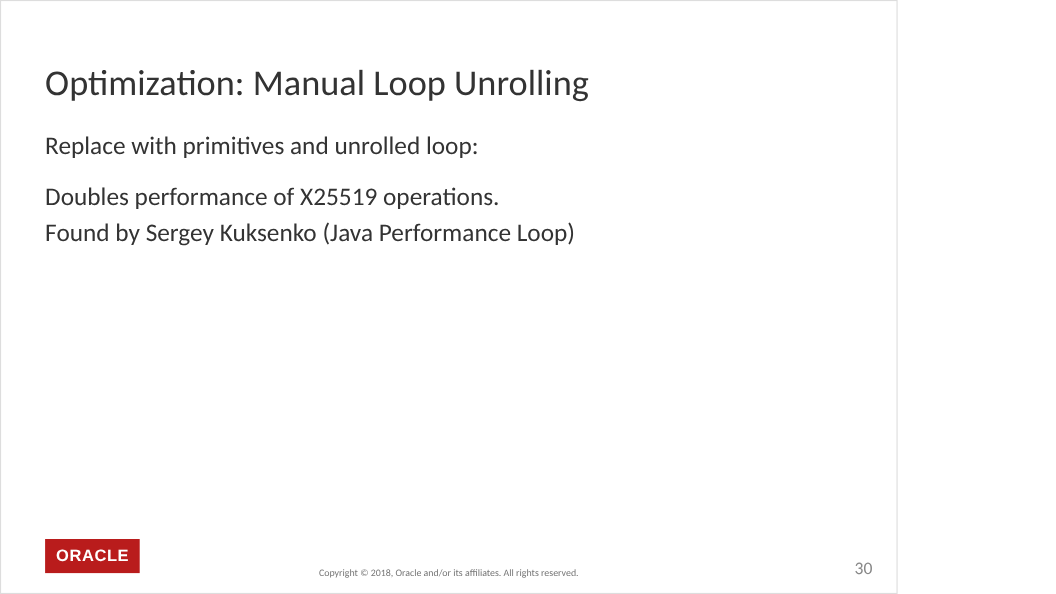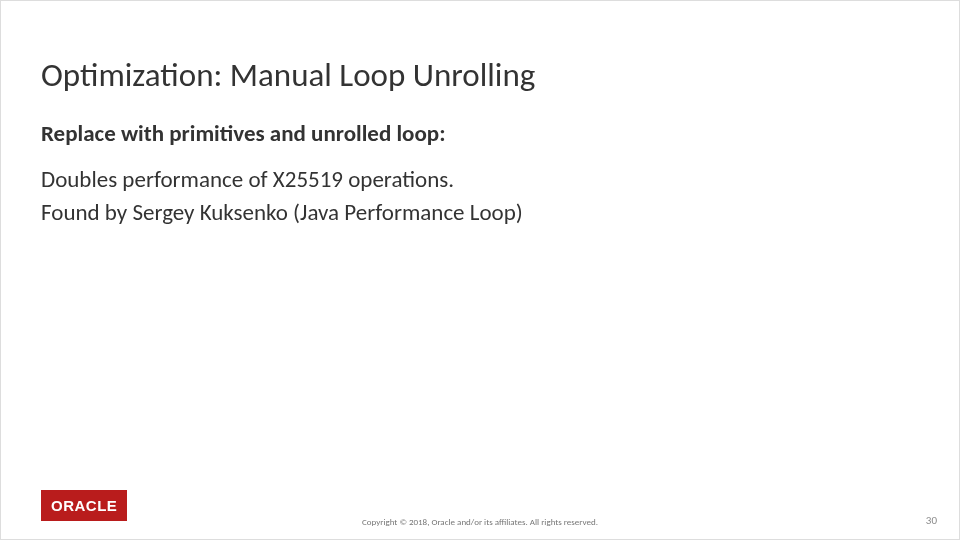--- a/index.html
+++ b/index.html
@@ -1,27 +1,27 @@
 <!DOCTYPE html>
 <html><head>
 <meta charset="utf-8">
 <style>
   * { margin: 0; padding: 0; box-sizing: border-box; }
   html, body { width: 960px; height: 540px; font-family: Calibri, "Segoe UI", Arial, sans-serif; background: #fff; overflow: hidden; }
-  .slide { width: 960px; height: 540px; position: relative; border: 1px solid #ddd; }
+  .slide { width: 816px; height: 540px; position: relative; border: 1px solid #ddd; }
   .content { position: absolute; top: 54px; left: 40px; right: 40px; }
   .title { font-size: 33px; font-weight: 400; color: #333; margin-bottom: 24px; }
-  .subtitle { font-size: 23px; font-weight: 700; color: #333; margin-bottom: 16px; }
+  .subtitle { font-size: 23px; font-weight: 400; color: #333; margin-bottom: 16px; }
   .code { font-family: "Courier New", monospace; font-size: 19px; color: #222; white-space: pre; line-height: 1.55; margin-bottom: 30px; }
   .result { font-size: 23px; font-weight: 400; color: #333; line-height: 1.45; }
   .footer-logo { position: absolute; left: 40px; bottom: 18px; }
   .logo-badge { background: #b91c1c; padding: 6px 10px; display: inline-block; }
   .logo-text { font-family: Arial, sans-serif; font-size: 15px; font-weight: 700; letter-spacing: 0.5px; color: #fff; }
   .copyright { position: absolute; bottom: 12px; left: 0; right: 0; text-align: center; font-size: 9px; color: #777; }
-  .page-num { position: absolute; right: 22px; bottom: 12px; font-size: 11px; color: #888; }
+  .page-num { position: absolute; right: 22px; bottom: 12px; font-size: 16px; color: #888; }
 </style>
 </head>
 <body>
 
 <div class="slide">
 
   <div class="content">
     <h1 class="title">Optimization: Manual Loop Unrolling</h1>
     <p class="subtitle">Replace with primitives and unrolled loop:</p>
     <div class="result">

